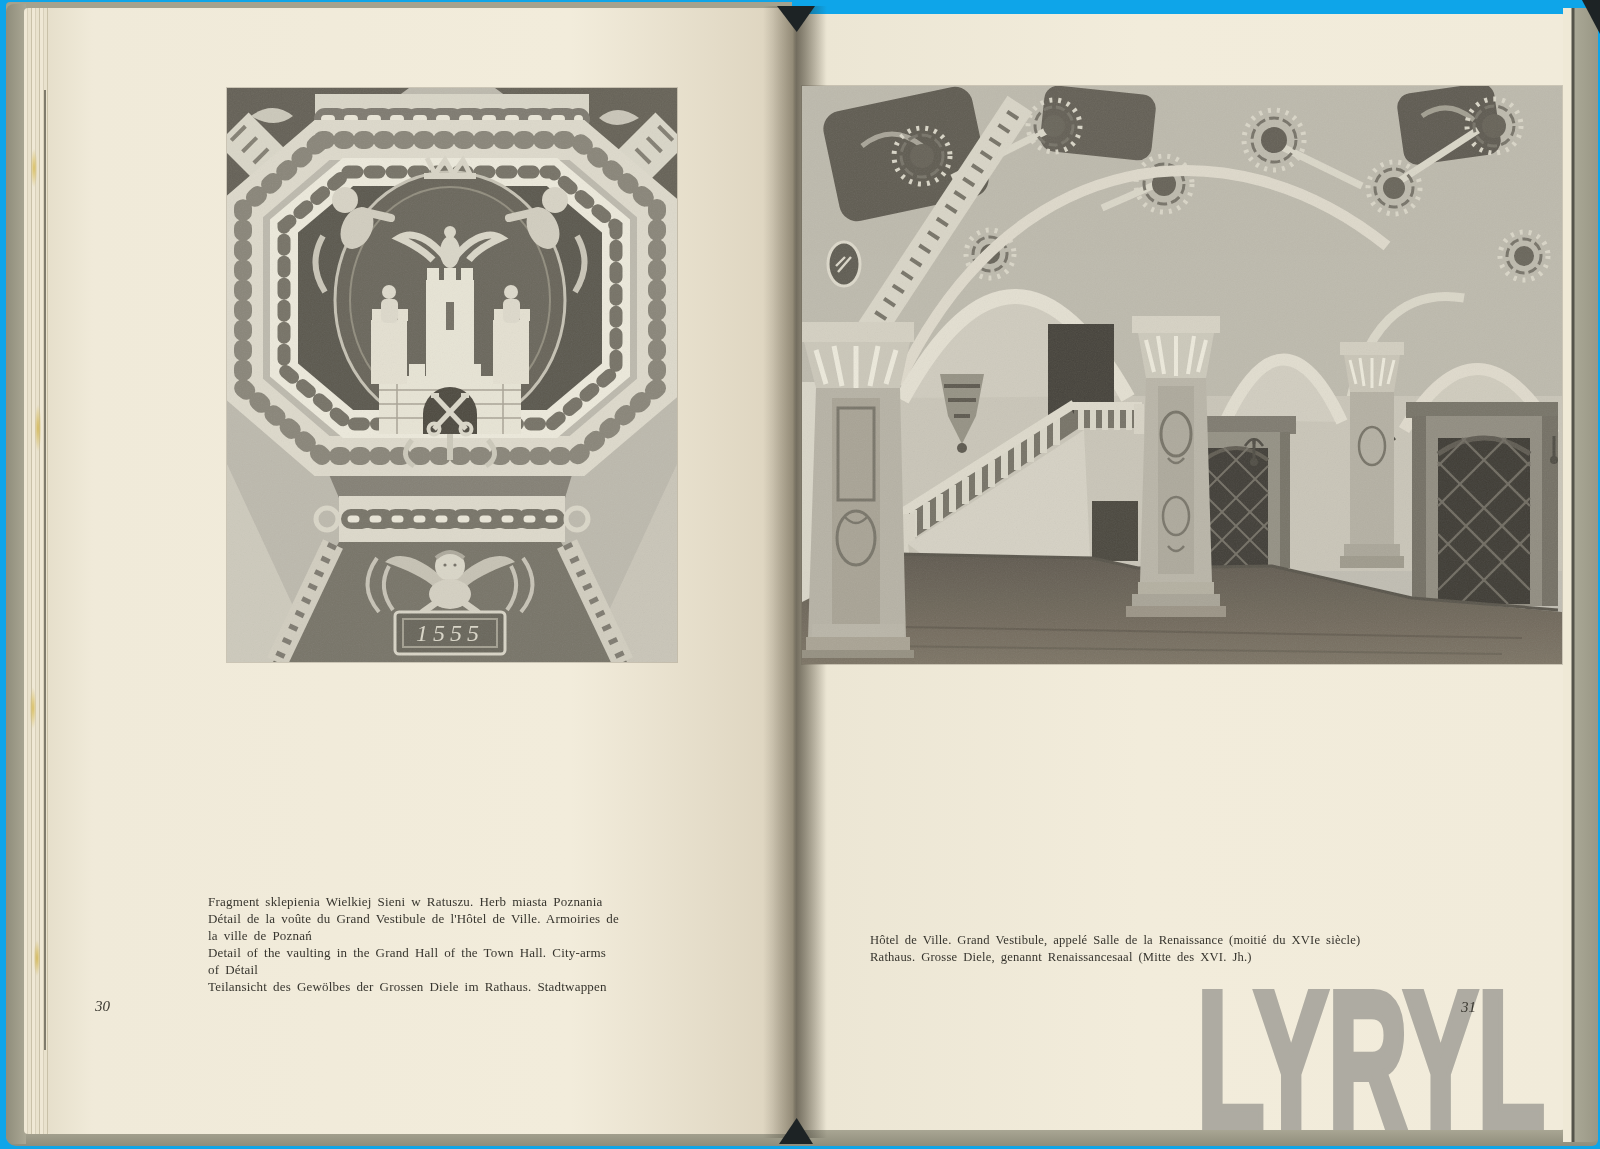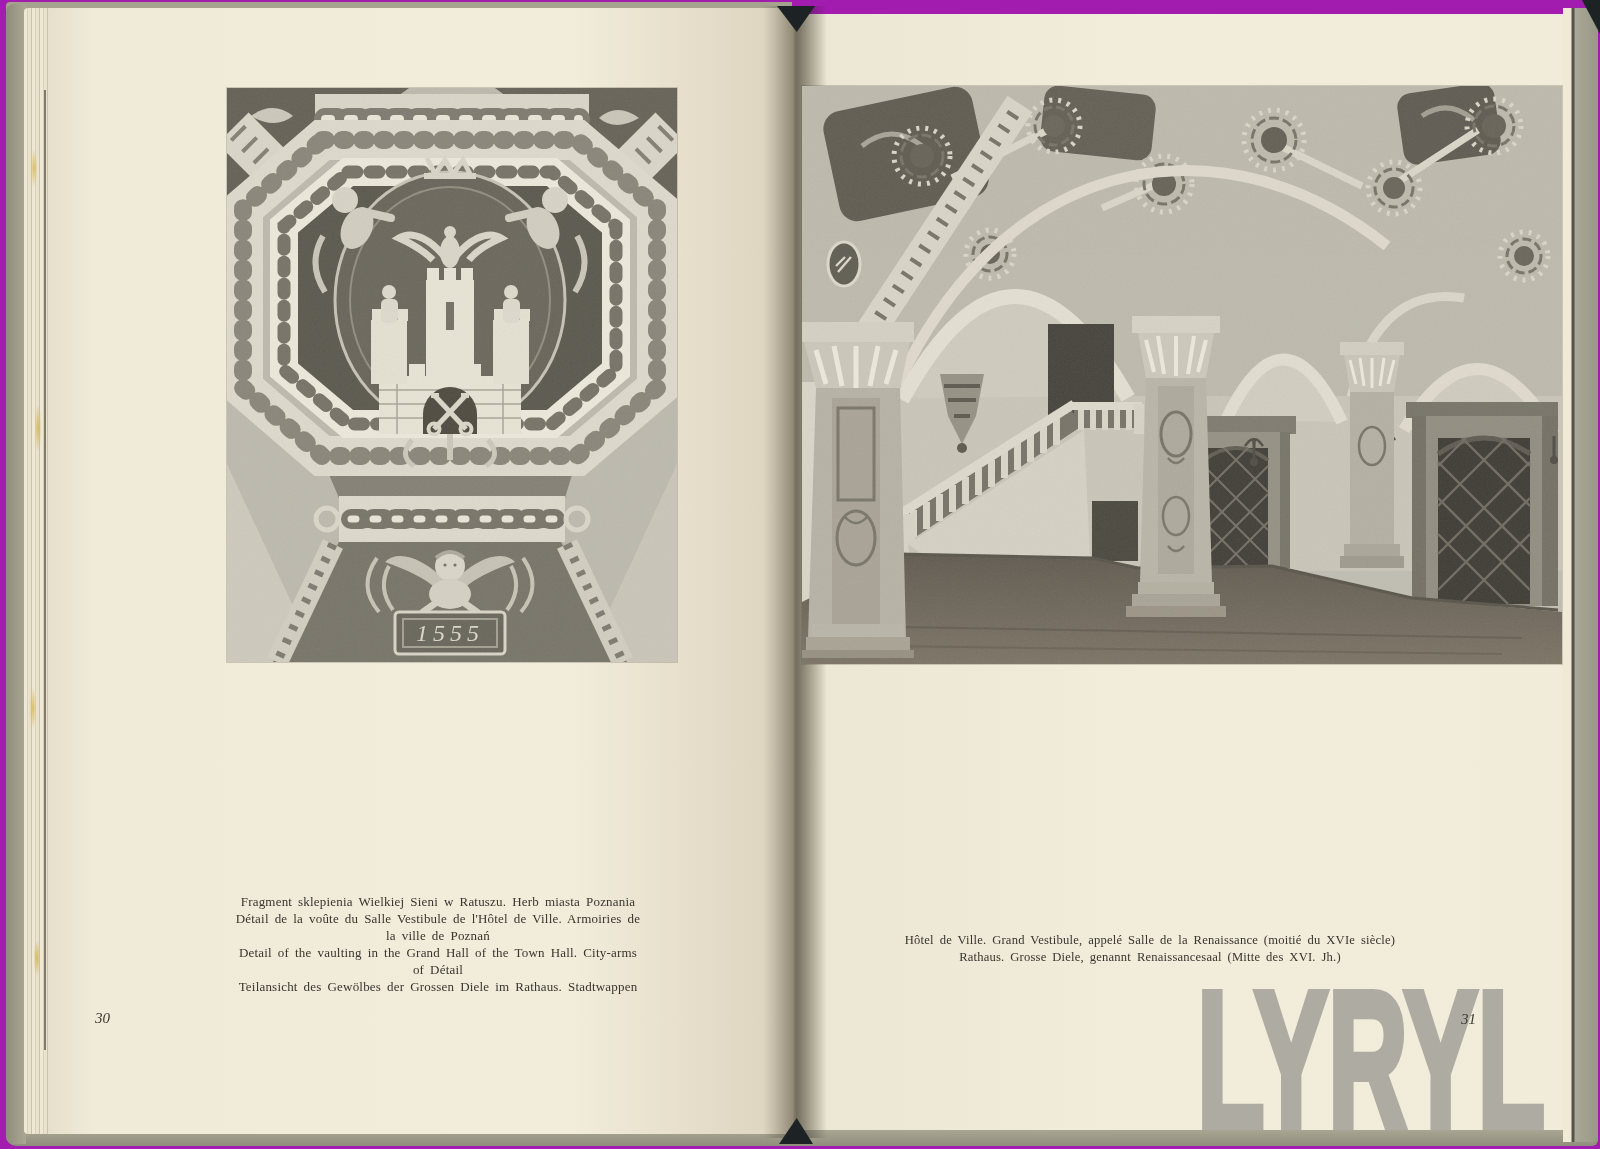--- a/index.html
+++ b/index.html
@@ -1,16 +1,16 @@
 <!DOCTYPE html>
 <html><head>
 <meta charset="utf-8">
 <style>
   html,body{margin:0;padding:0;background:#14181a;}
-  .scene{position:relative;width:1600px;height:1149px;background:#a21caf;overflow:hidden;
+  .scene{position:relative;width:1600px;height:1149px;background:#0ea5e9;overflow:hidden;
          font-family:"Liberation Serif", serif;}
   .abs{position:absolute;}
 
   
   .cover-top{left:6px;top:2px;width:786px;height:12px;background:#a5a28e;border-radius:4px 0 0 0;}
   .cover-left{left:6px;top:4px;width:20px;height:1140px;background:linear-gradient(90deg,#8f8d7b,#aaa794);border-radius:8px 0 0 8px;}
   .cover-bottom{left:6px;top:1124px;width:1592px;height:22px;background:linear-gradient(0deg,#8f8d7b,#b2af9c);border-radius:0 0 6px 10px;}
   .cover-right{left:1563px;top:8px;width:35px;height:1134px;
       background:linear-gradient(90deg,#efe9d6 0,#efe9d6 8px,#55544a 9px,#55544a 11px,#a9a795 12px,#9a9886 34px);
       border-radius:0 6px 6px 0;}
@@ -34,25 +34,25 @@
   .right-page{left:795px;top:14px;width:770px;height:1116px;overflow:hidden;
       background:linear-gradient(90deg,#d3cab3 0%,#ece6d4 4%,#f2ecdb 45%,#f1ebda 100%);
       border-radius:0 3px 4px 0;}
   .gutter-shadow{left:763px;top:6px;width:64px;height:1132px;
       background:linear-gradient(90deg,rgba(50,45,32,0) 0%,rgba(50,45,32,.38) 46%,rgba(35,32,24,.55) 52%,rgba(50,45,32,0) 100%);}
   .gutter-notch{left:777px;top:6px;width:38px;height:26px;background:#1d2325;clip-path:polygon(0 0,100% 0,52% 100%);}
   .gutter-notch-b{left:779px;top:1118px;width:34px;height:26px;background:#1d2325;clip-path:polygon(52% 0,0 100%,100% 100%);}
 
   .photo{box-shadow:0 0 0 1px rgba(90,85,70,.25);}
 
-  .caption{width:460px;text-align:center;color:#37352e;}
+  .caption{width:460px;text-align:left;color:#37352e;}
   .cap-line{font:13px/17px "Liberation Serif", serif;letter-spacing:.2px;word-spacing:2.5px;white-space:nowrap;}
   .caption.right{width:560px;}
   .caption.right .cap-line{font-size:12.6px;}
-  .pagenum{font:italic 15px "Liberation Serif", serif;color:#3a3830;margin-top:12px;}
+  .pagenum{font:italic 15px "Liberation Serif", serif;color:#3a3830;}
 
   .watermark{opacity:.9;}
 </style>
 </head>
 <body>
 
 <div class="scene">
 
   <div class="abs cover-bottom"></div>
   <div class="abs cover-top"></div>
@@ -226,21 +226,21 @@
         <rect x="168" y="524" width="110" height="42" rx="4" fill="#5f5d54" stroke="#d6d3c6" stroke-width="3"></rect>
         <rect x="176" y="531" width="94" height="28" fill="none" stroke="#9e9b8e" stroke-width="2"></rect>
         <text x="223" y="553" text-anchor="middle" font-family="Liberation Serif, serif" font-style="italic" font-size="24" letter-spacing="5" fill="#d9d6c9">1555</text>
       </g>
       <rect width="450" height="574" filter="url(#noiseL)" opacity="0.10"></rect>
       <rect width="450" height="574" fill="#ebe4cd" opacity="0.07"></rect>
     </svg>
 
     <div class="abs caption" style="left:160px;top:885px">
       <div class="cap-line">Fragment sklepienia Wielkiej Sieni w Ratuszu.  Herb miasta Poznania</div>
-      <div class="cap-line">Détail de la voûte du Salle Vestibule de l'Hôtel de Ville.  Armoiries de</div>
+      <div class="cap-line">Détail de la voûte du Grand Vestibule de l'Hôtel de Ville.  Armoiries de</div>
       <div class="cap-line">la ville de Poznań</div>
       <div class="cap-line">Detail of the vaulting in the Grand Hall of the Town Hall.  City-arms</div>
       <div class="cap-line">of Détail</div>
       <div class="cap-line">Teilansicht des Gewölbes der Grossen Diele im Rathaus. Stadtwappen</div>
     </div>
     <div class="abs pagenum" style="left:47px;top:990px">30</div>
   </div>
 
   <div class="abs right-page">
 

